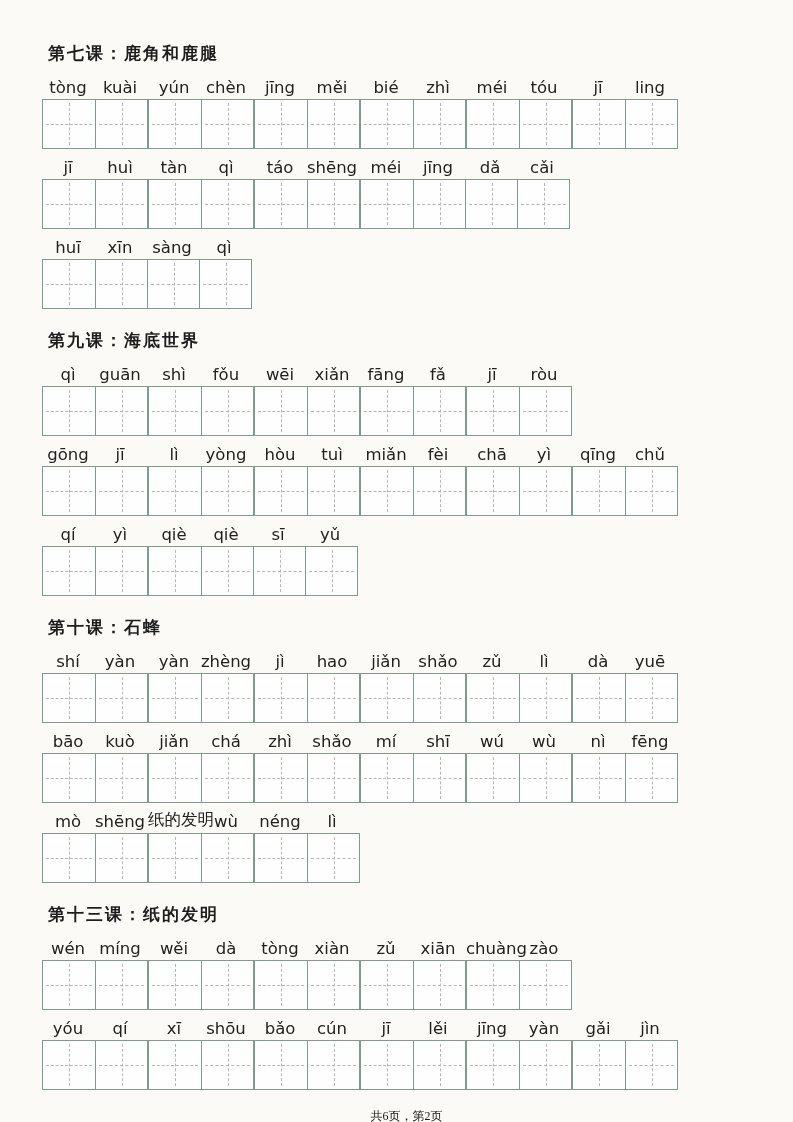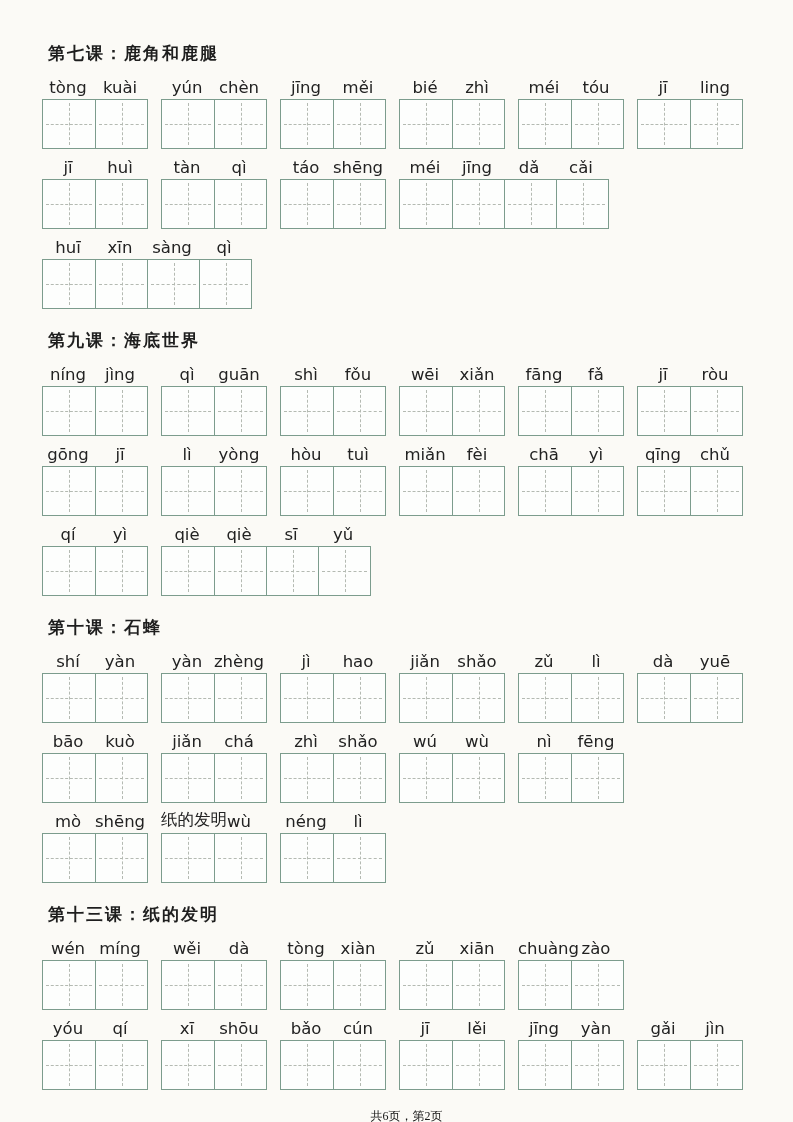--- a/index.html
+++ b/index.html
@@ -28,21 +28,21 @@
   .section-title {
     font-family: "Liberation Serif", "DejaVu Serif", serif;
     font-size: 17px;
     font-weight: 600;
     letter-spacing: 2px;
     margin: 20px 0 12px 6px;
   }
   .section:first-child .section-title { margin-top: 0; }
   .word-row {
     display: flex;
-    gap: 13px;
+    gap: 0;
     margin-bottom: 8px;
     align-items: center;
   }
   .word-group { display: flex; flex-direction: column; }
   .pinyin-row {
     display: flex;
     height: 20px;
     margin-bottom: 2px;
     align-items: flex-end;
   }
@@ -220,30 +220,20 @@
               <div class="cell"></div>
             </div>
           </div>
         </div>
       </div>
       <div class="section">
         <div class="section-title">第九课：海底世界</div>
         <div class="word-row">
           <div class="word-group">
             <div class="pinyin-row">
-              <span class="pinyin">níng</span>
-              <span class="pinyin">jìng</span>
-            </div>
-            <div class="grid">
-              <div class="cell"></div>
-              <div class="cell"></div>
-            </div>
-          </div>
-          <div class="word-group">
-            <div class="pinyin-row">
               <span class="pinyin">qì</span>
               <span class="pinyin">guān</span>
             </div>
             <div class="grid">
               <div class="cell"></div>
               <div class="cell"></div>
             </div>
           </div>
           <div class="word-group">
             <div class="pinyin-row">
@@ -457,20 +447,30 @@
             </div>
             <div class="grid">
               <div class="cell"></div>
               <div class="cell"></div>
             </div>
           </div>
           <div class="word-group">
             <div class="pinyin-row">
               <span class="pinyin">zhì</span>
               <span class="pinyin">shǎo</span>
+            </div>
+            <div class="grid">
+              <div class="cell"></div>
+              <div class="cell"></div>
+            </div>
+          </div>
+          <div class="word-group">
+            <div class="pinyin-row">
+              <span class="pinyin">mí</span>
+              <span class="pinyin">shī</span>
             </div>
             <div class="grid">
               <div class="cell"></div>
               <div class="cell"></div>
             </div>
           </div>
           <div class="word-group">
             <div class="pinyin-row">
               <span class="pinyin">wú</span>
               <span class="pinyin">wù</span>

